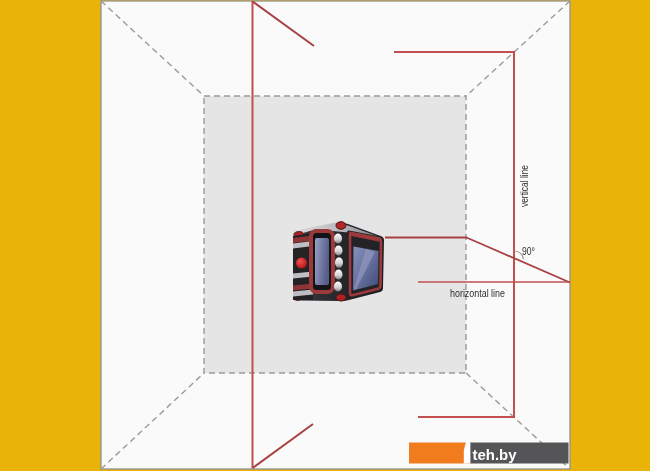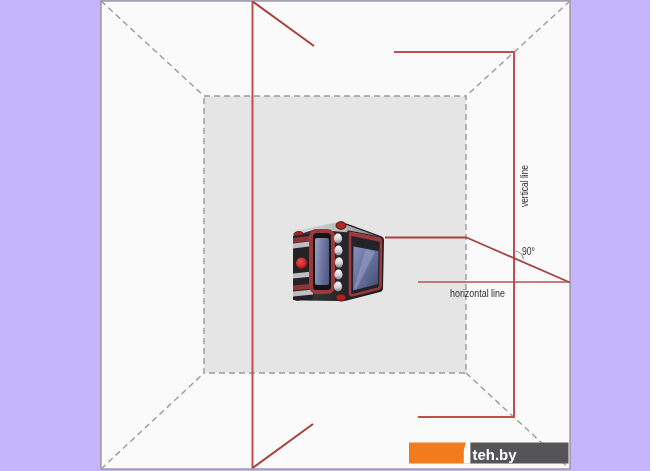--- a/index.html
+++ b/index.html
@@ -1,16 +1,16 @@
 <!DOCTYPE html>
 <html><head>
 <meta charset="utf-8">
 <style>
   html,body{margin:0;padding:0;background:#ffffff;}
-  #stage{position:relative;width:650px;height:471px;background:#c4b5fd;overflow:hidden;
+  #stage{position:relative;width:650px;height:471px;background:#eab308;overflow:hidden;
          font-family:"Liberation Sans", sans-serif; -webkit-font-smoothing:antialiased;}
   svg{position:absolute;left:0;top:0;}
 </style>
 </head>
 <body>
 <div id="stage">
 <svg width="670" height="471" viewBox="0 0 670 471">
   <defs>
     <linearGradient id="topface" x1="0" y1="0" x2="1" y2="0">
       <stop offset="0" stop-color="#dcdcde"></stop>

